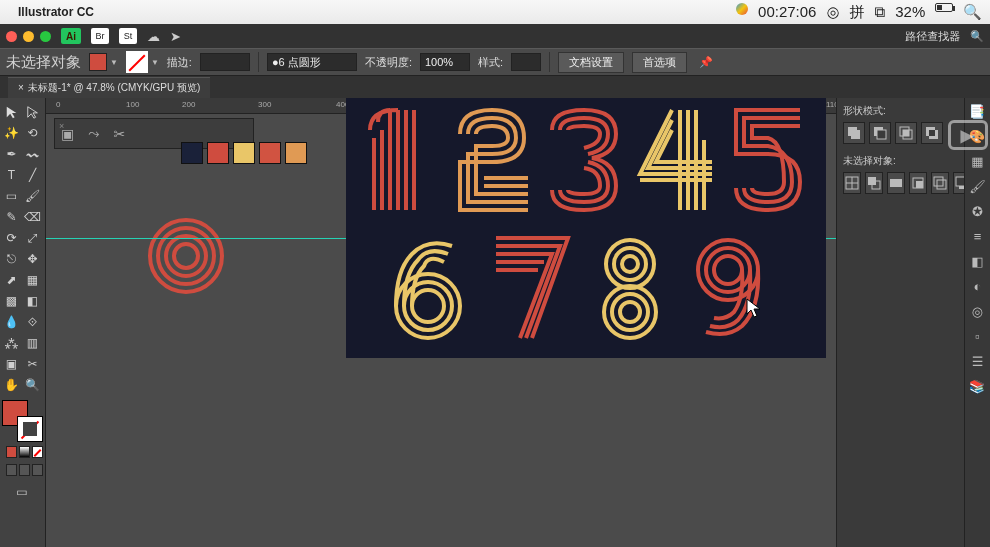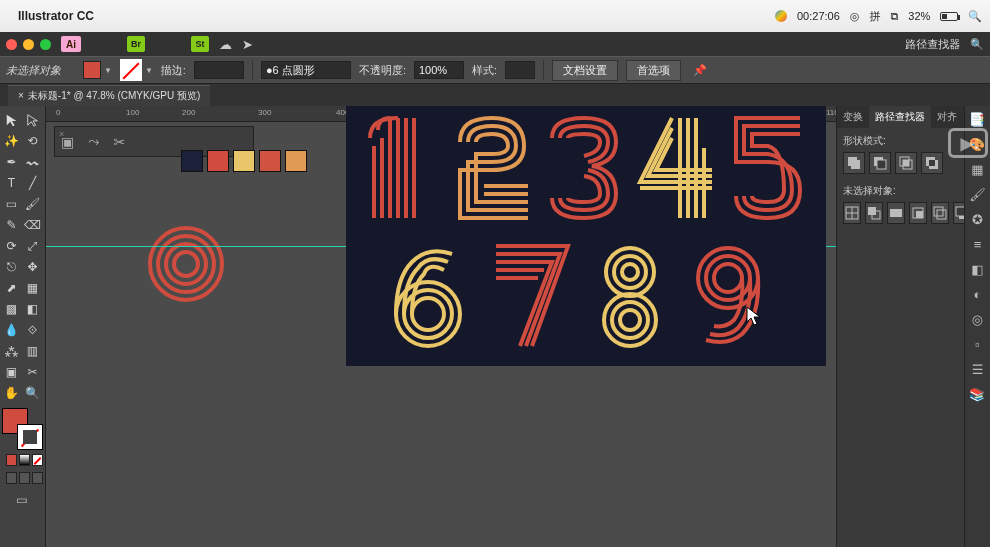--- a/index.html
+++ b/index.html
@@ -1,35 +1,35 @@
 <!DOCTYPE html>
 <html><head>
 <meta charset="utf-8">
 <style>
   * { margin: 0; padding: 0; box-sizing: border-box; font-family: "Helvetica Neue", Arial, sans-serif; }
   html, body { width: 990px; height: 547px; background: #1e1e1e; overflow: hidden; font-size: 11px; color: #ccc; }
-  .mac-menubar { height: 32px; background: linear-gradient(#f7f7f7,#eaeaea); display: flex; align-items: center; padding: 0 8px; color: #222; font-size: 12px; }
+  .mac-menubar { height: 24px; background: linear-gradient(#f7f7f7,#eaeaea); display: flex; align-items: center; padding: 0 8px; color: #222; font-size: 12px; }
   .mac-menubar .apple { font-size: 14px; margin-right: 10px; }
   .mac-menubar .app-name { font-weight: 600; margin-right: 10px; }
   .mac-menubar .menus { display: flex; gap: 12px; }
   .mac-menubar .menus span { cursor: default; }
-  .mac-menubar .right { margin-left: auto; display: flex; align-items: center; gap: 10px; font-size: 11px; }
+  .mac-menubar .right { margin-left: auto; display: flex; align-items: flex-start; gap: 10px; font-size: 15px; }
   .mac-menubar .battery { display:inline-flex; align-items:center; gap:2px; }
   .mac-menubar .battery-shell { width:18px; height:9px; border:1px solid #333; border-radius:2px; position:relative;}
   .mac-menubar .battery-shell::after { content:""; position:absolute; right:-3px; top:2px; width:2px; height:5px; background:#333;}
   .mac-menubar .battery-fill { position:absolute; left:1px; top:1px; bottom:1px; width:30%; background:#333;}
   .app-chrome { height: 24px; background: #323232; display: flex; align-items: center; padding: 0 6px; gap: 10px; }
   .traffic { display: flex; gap: 6px; }
   .traffic .dot { width:11px; height:11px; border-radius:50%; }
   .tr-red { background:#ff5f57; } .tr-yellow { background:#febc2e; } .tr-green { background:#28c840; }
-  .ai-badge { width:20px; height:16px; background:#f9a8d4; color:#3b1a00; font-weight:bold; font-size:10px; display:flex; align-items:center; justify-content:center; border-radius:2px;}
-  .sq { width:18px; height:16px; background:#84cc16; color:#222; font-size:9px; font-weight:bold; display:flex; align-items:center; justify-content:center; border-radius:2px;margin-left:36px;}
+  .ai-badge { width:20px; height:16px; background:#22c55e; color:#3b1a00; font-weight:bold; font-size:10px; display:flex; align-items:center; justify-content:center; border-radius:2px;}
+  .sq { width:18px; height:16px; background:#ffffff; color:#222; font-size:9px; font-weight:normal; display:flex; align-items:center; justify-content:center; border-radius:2px;}
   .cloud, .rocket { color:#ccc; font-size:13px; }
   .control-bar { height: 28px; background: #4a4a4a; border-top:1px solid #5a5a5a; border-bottom:1px solid #222; display:flex; align-items:center; padding:0 6px; gap:8px; }
-  .no-sel { color:#d0d0d0; font-size:11px; margin-right:14px;font-style:italic; }
+  .no-sel { color:#d0d0d0; font-size:15px; margin-right:0; }
   .swatch { width:18px; height:18px; border:1px solid #222; }
   .line-through { width:22px; height:22px; background:#fff; position:relative; }
   .line-through::after { content:""; position:absolute; left:0; right:0; top:50%; border-top:2px solid red; transform: rotate(-45deg);}
   .sep { width:1px; height:20px; background:#333; }
   .ctrl-label { color:#ddd; font-size:11px; }
   .field { background:#2c2c2c; border:1px solid #222; padding:1px 4px; font-size:11px; color:#eee; min-width:50px; height:18px; display:inline-flex; align-items:center;}
   .dropdown { display:flex; align-items:center; gap:3px;}
   .chev { font-size:8px; color:#bbb;}
   .btn { background:#5a5a5a; border:1px solid #333; padding:2px 10px; font-size:11px; color:#eee; }
   .doc-tab { height:22px; background:#323232; display:flex; align-items:center; padding:0 8px; }
@@ -311,25 +311,20 @@
     </div>
 
     <div class="cursor" style="top:200px; left:700px;">
       <svg width="16" height="20" viewBox="0 0 16 20">
           <path d="M1 1 L1 16 L5 12 L8 19 L11 18 L8 11 L14 11 Z" fill="#fff" stroke="#000"></path>
         </svg>
     </div>
   </div>
 
   <div class="right-panels">
-    <div class="panel-tabs">
-      <span>变换</span>
-      <span class="active">路径查找器</span>
-      <span>对齐</span>
-    </div>
     <div class="panel-body">
       <div class="panel-label">形状模式:</div>
       <div class="shape-modes">
         <div class="mode-btn">
             <svg viewBox="0 0 16 16">
               <rect x="2" y="2" width="9" height="9" fill="#bbb"></rect>
               <rect x="5" y="5" width="9" height="9" fill="#bbb"></rect>
             </svg>
           </div>
         <div class="mode-btn">

